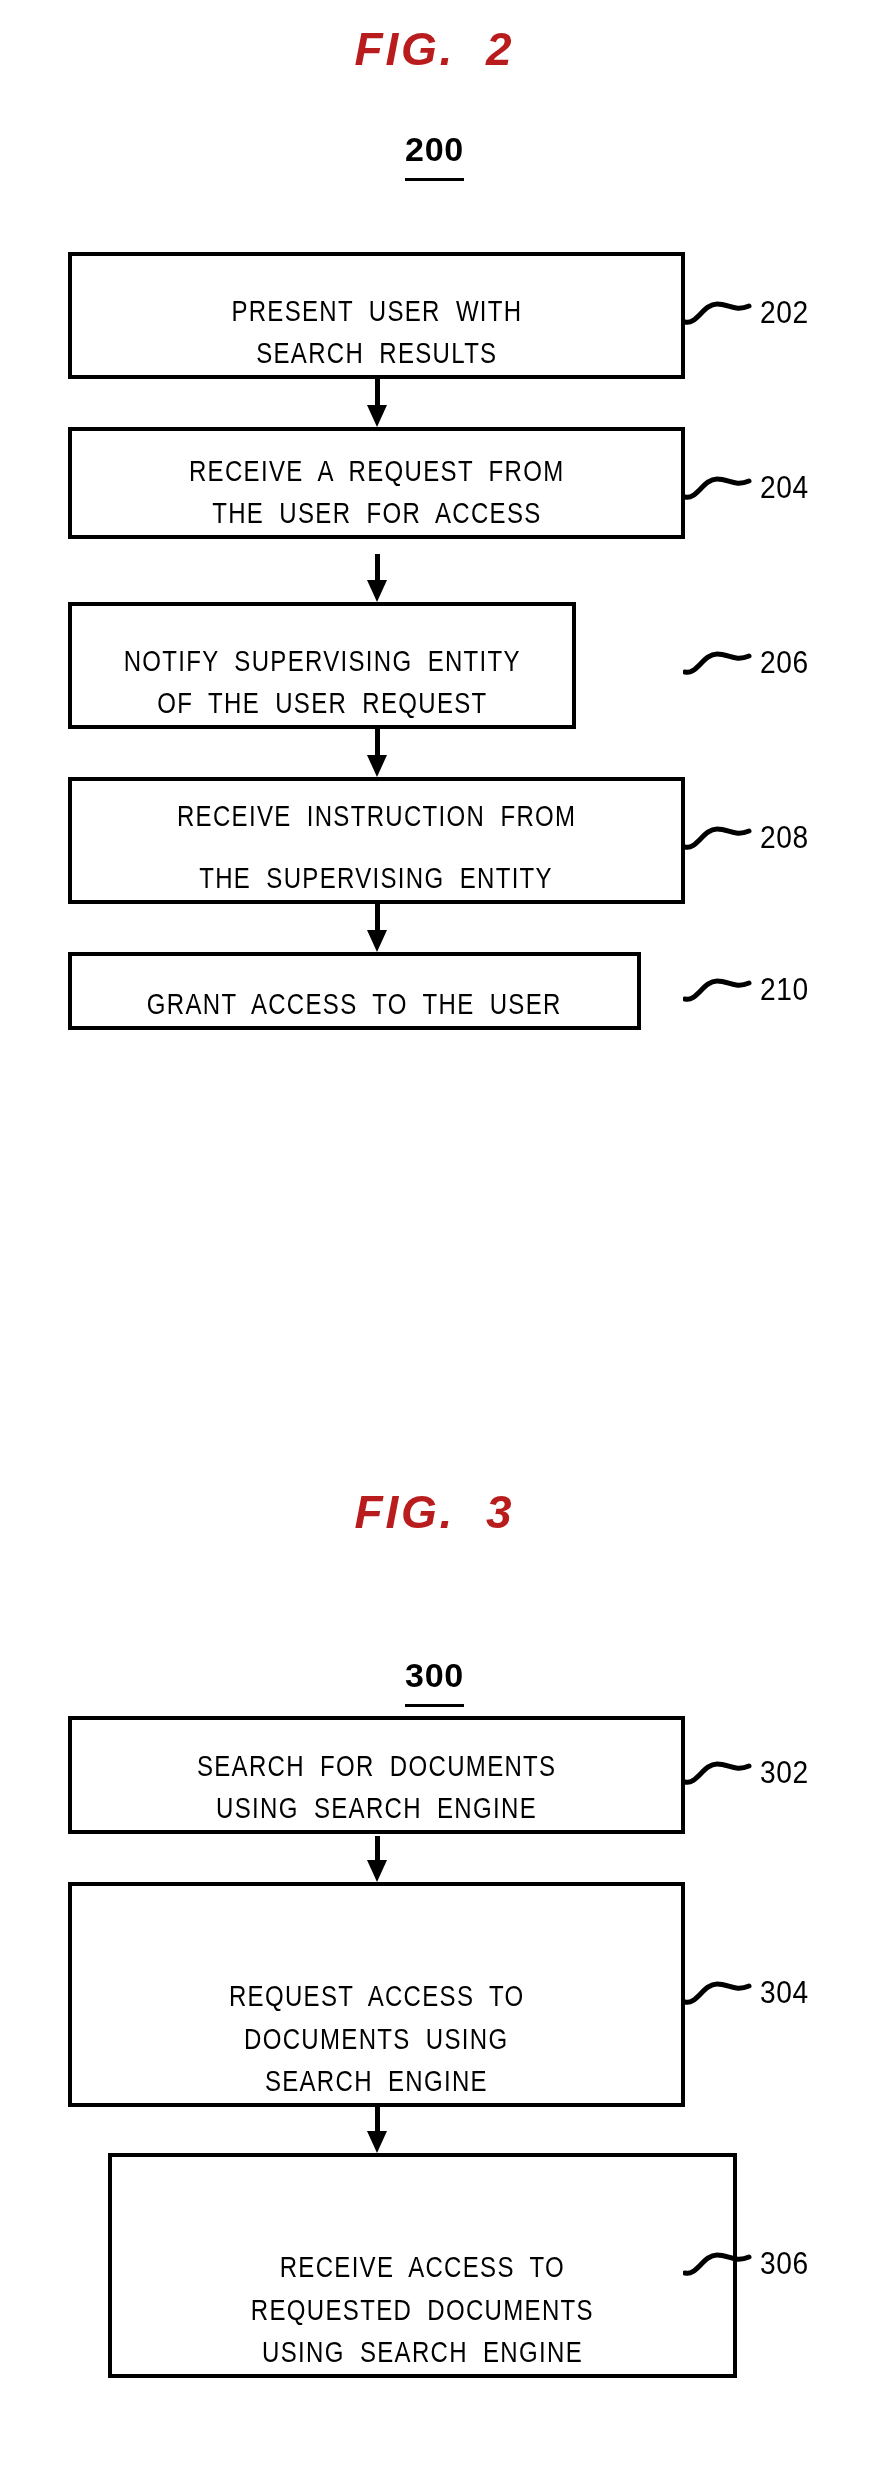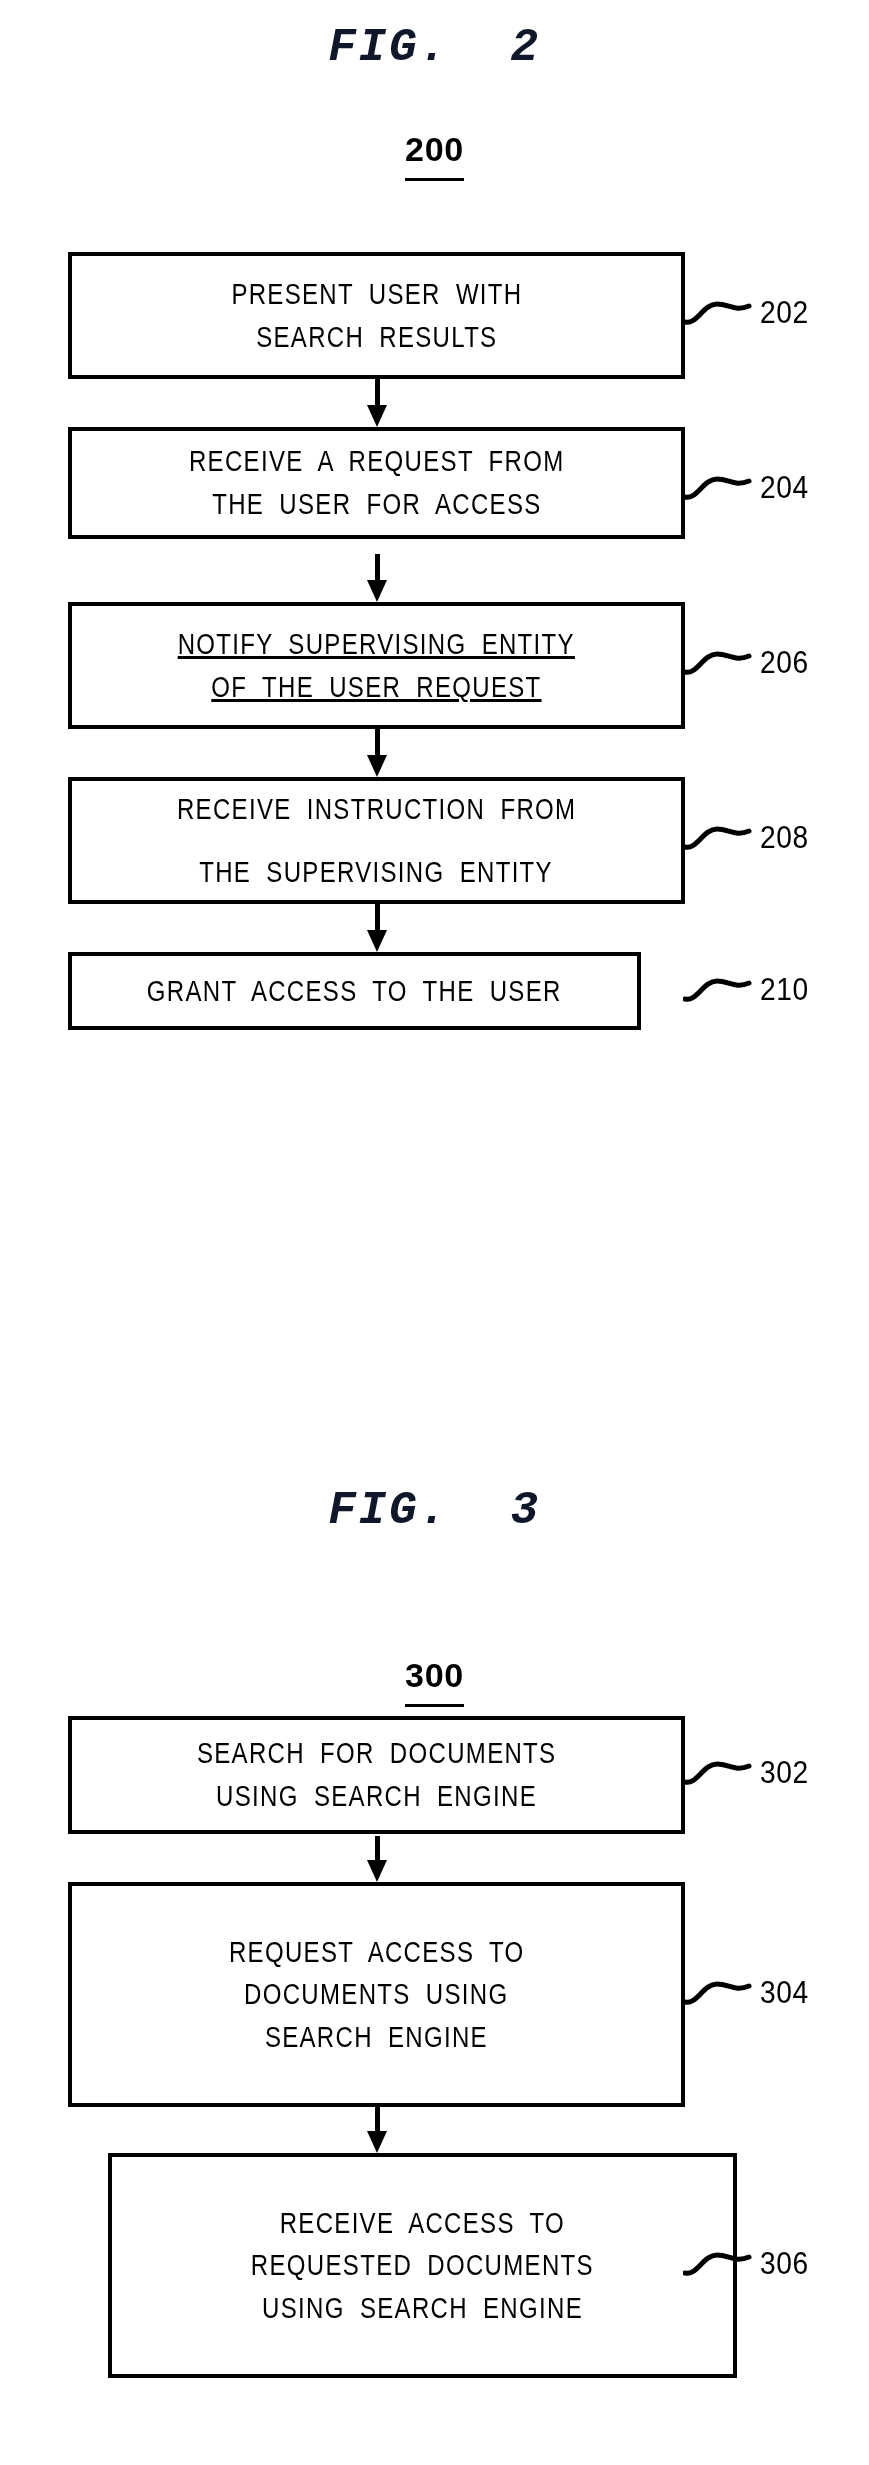--- a/index.html
+++ b/index.html
@@ -21,25 +21,25 @@
     position: absolute;
     inset: 0;
   }
 
   
   .fig-title {
     position: absolute;
     left: 0;
     width: 100%;
     text-align: center;
-    font-family: Liberation Mono, monospace;
+    font-family: Liberation Sans, sans-serif;
     font-style: italic;
     font-weight: bold;
     letter-spacing: 0.06em;
-    color: #0f172a;
+    color: #b91c1c;
     white-space: pre;
   }
 
   .fig-ref {
     position: absolute;
     left: 0;
     width: 100%;
     text-align: center;
     font-family: "Liberation Sans", sans-serif;
     font-weight: 700;
@@ -53,21 +53,21 @@
 
   
   .flowbox {
     position: absolute;
     box-sizing: border-box;
     border: 4px solid #000;
     background: #fff;
     display: flex;
     flex-direction: column;
     align-items: center;
-    justify-content: center;
+    justify-content: flex-end;
     text-align: center;
   }
   .flowbox .line {
     display: block;
     font-family: "Liberation Sans", "DejaVu Sans", sans-serif;
     font-weight: 400;
     font-size: 30px;
     line-height: 1.42;
     letter-spacing: 0.055em;
     word-spacing: 0.30em;
@@ -150,21 +150,21 @@
   <svg class="leader" style="left:683px; top:467px; width:80px; height:44px;" viewBox="0 0 80 44">
     <path d="M2,30 C14,33 20,12 34,12 C46,12 52,20 66,14" fill="none" stroke="#000" stroke-width="5" stroke-linecap="round"></path>
   </svg>
   <div class="ref-num" style="left:760px; top:469px;">204</div>
 
   <div class="arrow" style="left:364px; top:554px; height:48px;">
     <div class="shaft" style="height:28px;"></div>
     <div class="head"></div>
   </div>
 
-  <div class="flowbox" style="left:68px; top:602px; width:617px; height:127px;text-decoration:underline;">
+  <div class="flowbox" style="left:68px; top:602px; width:508px; height:127px;">
     <span class="line">NOTIFY SUPERVISING ENTITY</span>
     <span class="line">OF THE USER REQUEST</span>
   </div>
   <svg class="leader" style="left:683px; top:642px; width:80px; height:44px;" viewBox="0 0 80 44">
     <path d="M2,30 C14,33 20,12 34,12 C46,12 52,20 66,14" fill="none" stroke="#000" stroke-width="5" stroke-linecap="round"></path>
   </svg>
   <div class="ref-num" style="left:760px; top:644px;">206</div>
 
   <div class="arrow" style="left:364px; top:729px; height:48px;">
     <div class="shaft" style="height:28px;"></div>

